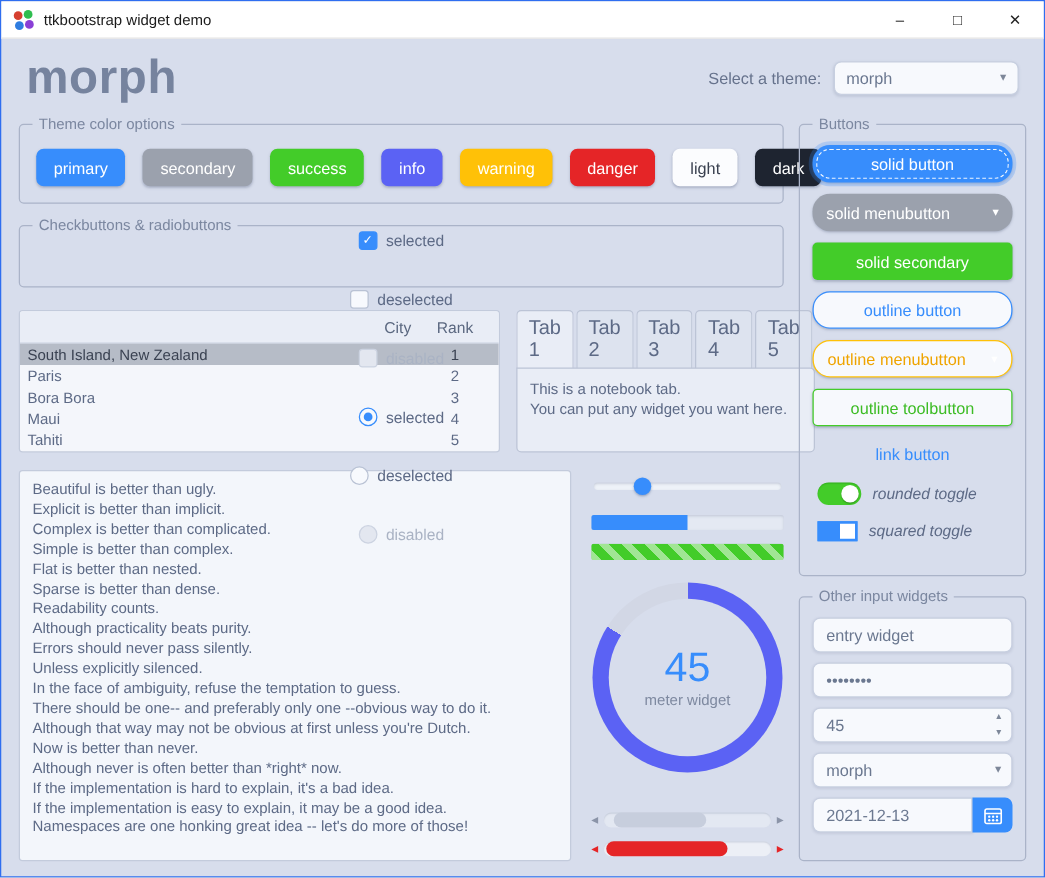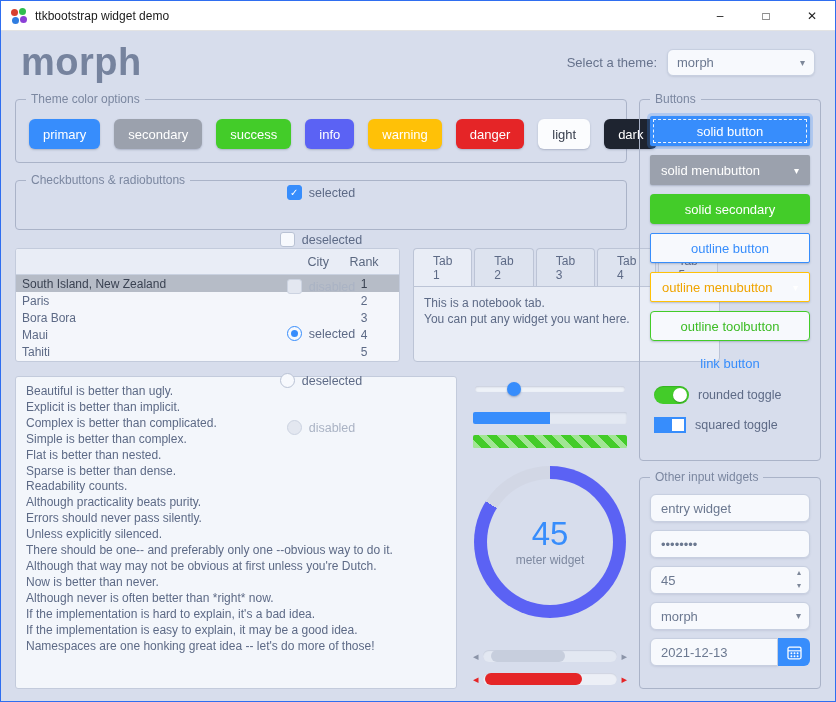--- a/index.html
+++ b/index.html
@@ -59,21 +59,21 @@
   .row3{display:flex;gap:13px;height:114px;margin-bottom:14px;}
   .treeview{width:385px;flex:none;border:1px solid #c3cbdc;border-radius:3px;background:var(--surface);overflow:hidden;}
   .thead{display:flex;height:26px;background:#e9edf6;border-bottom:1px solid #c9d1e0;align-items:center;font-size:12.5px;color:#5b6880;}
   .th-city{flex:1;text-align:right;} .th-rank{width:70px;text-align:center;}
   .trow{display:flex;height:17px;align-items:center;font-size:12px;color:var(--text);}
   .trow .td-city{flex:1;padding-left:6px;white-space:nowrap;overflow:hidden;}
   .trow .td-rank{width:70px;text-align:center;}
   .trow.selected{background:#b6bcc7;color:#3a4252;}
   .notebook{flex:1;display:flex;flex-direction:column;}
   .tabs{display:flex;}
-  .tab{padding:5px 19px;font-size:12px;color:var(--text);background:#dde3ef;border:1px solid #bcc4d6;border-bottom:none;border-radius:4px 4px 0 0;margin-right:2px;cursor:default;}
+  .tab{padding:5px 9px;font-size:16px;color:var(--text);background:#dde3ef;border:1px solid #bcc4d6;border-bottom:none;border-radius:4px 4px 0 0;margin-right:2px;cursor:default;}
   .tab.active{background:#e9edf6;}
   .nb-panel{flex:1;background:#e9edf6;border:1px solid #bcc4d6;border-radius:0 4px 4px 4px;margin-top:-1px;padding:8px 10px;font-size:12px;color:var(--text);line-height:16px;}
   
   .row4{display:flex;gap:16px;flex:1;min-height:0;}
   .textwidget{width:442px;flex:none;background:#f3f6fb;border:1px solid #c3cbdc;border-radius:3px;padding:7px 10px;font-size:12px;line-height:15.9px;color:var(--text);white-space:nowrap;overflow:hidden;}
   .meter-col{flex:1;display:flex;flex-direction:column;padding-top:4px;}
   .scale{position:relative;height:14px;margin:2px 2px 0;}
   .scale-track{position:absolute;left:0;right:0;top:4px;height:6px;border-radius:3px;background:#eef2f8;box-shadow:inset 0 1px 2px rgba(120,130,160,.35);}
   .scale-handle{position:absolute;top:0;width:14px;height:14px;border-radius:50%;background:var(--primary);transform:translateX(-50%);box-shadow:0 1px 2px rgba(40,70,120,.4);}
   .pbar{margin-top:16px;height:12px;background:#e4e9f3;border-radius:2px;overflow:hidden;box-shadow:inset 0 1px 2px rgba(120,130,160,.3);}
@@ -89,34 +89,34 @@
   .hscroll{display:flex;align-items:center;gap:4px;margin-bottom:11px;}
   .sarrow{font-size:11px;color:#8b94a8;line-height:1;cursor:default;}
   .stk{flex:1;height:12px;background:#e3e8f2;border-radius:6px;position:relative;box-shadow:inset 0 1px 1px rgba(120,130,160,.25);}
   .sth{position:absolute;top:0;height:12px;border-radius:6px;background:#c7cedd;left:6%;}
   .dscroll{display:flex;align-items:center;gap:4px;margin-bottom:4px;}
   .dscroll .sarrow{color:var(--danger);}
   .dscroll .stk{background:#eceff6;}
   .dscroll .sth{background:var(--danger);left:2%;}
   
   .frame.buttons{flex:1;padding:16px 10px 8px;display:flex;flex-direction:column;gap:9px;}
-  .rb{height:30px;flex:none;border:none;border-radius:2px;font-size:13px;color:#fff;box-shadow:0 1px 2px rgba(90,100,130,.35);display:flex;align-items:center;justify-content:center;cursor:default;}
+  .rb{height:30px;flex:none;border:none;border-radius:14px;font-size:13px;color:#fff;box-shadow:0 1px 2px rgba(90,100,130,.35);display:flex;align-items:center;justify-content:center;cursor:default;}
   .rb.menu{justify-content:space-between;padding:0 11px;}
   .rb-solid-primary{background:var(--primary);outline:1px dashed rgba(255,255,255,.9);outline-offset:-4px;box-shadow:0 0 0 3px rgba(55,141,252,.25),0 1px 2px rgba(90,100,130,.35);}
   .rb-solid-secondary{background:var(--secondary);}
   .rb-solid-success{background:var(--success);border-radius:4px;}
   .rb-outline{background:#f7f9fd;}
   .rb-outline-primary{border:1px solid var(--primary);color:var(--primary);}
   .rb-outline-warning{border:1px solid var(--warning);color:#efa400;}
   .rb-outline-warning .chev{color:#efa400;}
   .rb-outline-success{border:1px solid var(--success);color:#3dbc25;border-radius:4px;}
   .rb.menu .chev{font-size:10px;color:#fff;}
   .rb-solid-secondary .chev{color:#fff;}
   .linkbtn{background:none;border:none;color:var(--primary);font-size:13px;text-align:center;margin:5px 0 1px;cursor:default;}
-  .toggle-row{display:flex;align-items:center;gap:9px;margin:4px 0 0 4px;font-size:12.5px;color:var(--text);}
+  .toggle-row{display:flex;align-items:center;gap:9px;margin:4px 0 0 4px;font-size:12.5px;color:var(--text);font-style:italic;}
   .tg-round{width:35px;height:18px;border-radius:9px;background:var(--success);position:relative;flex:none;box-shadow:inset 0 1px 1px rgba(0,80,0,.2);}
   .tg-round::after{content:"";position:absolute;top:2px;right:2px;width:14px;height:14px;border-radius:50%;background:#fff;box-shadow:0 1px 1px rgba(0,0,0,.25);}
   .tg-square{width:32px;height:16px;background:var(--primary);border:1px solid var(--primary);position:relative;flex:none;}
   .tg-square::after{content:"";position:absolute;top:1px;right:1px;width:12px;height:12px;background:#fff;}
   
   .frame.inputs{height:212px;flex:none;padding:16px 10px 8px;display:flex;flex-direction:column;gap:8px;}
   .iwrap{position:relative;flex:none;}
   .inp{width:100%;height:28px;background:#f7f9fd;border:1px solid var(--inputborder);border-radius:6px;padding:0 10px;font-size:13px;color:#6b7890;box-shadow:0 1px 2px rgba(100,110,140,.15);outline:none;}
   .iwrap .chev{position:absolute;right:9px;top:8px;}
   .spin-up{position:absolute;right:9px;top:3px;font-size:8px;color:#7d8799;line-height:1;cursor:default;}
@@ -249,20 +249,21 @@
             <div>Beautiful is better than ugly.</div>
             <div>Explicit is better than implicit.</div>
             <div>Complex is better than complicated.</div>
             <div>Simple is better than complex.</div>
             <div>Flat is better than nested.</div>
             <div>Sparse is better than dense.</div>
             <div>Readability counts.</div>
             <div>Although practicality beats purity.</div>
             <div>Errors should never pass silently.</div>
             <div>Unless explicitly silenced.</div>
+            <div>In the face of ambiguity, refuse the temptation to guess.</div>
             <div>There should be one-- and preferably only one --obvious way to do it.</div>
             <div>Although that way may not be obvious at first unless you're Dutch.</div>
             <div>Now is better than never.</div>
             <div>Although never is often better than *right* now.</div>
             <div>If the implementation is hard to explain, it's a bad idea.</div>
             <div>If the implementation is easy to explain, it may be a good idea.</div>
             <div>Namespaces are one honking great idea -- let's do more of those!</div>
           </div>
 
           <div class="meter-col">

